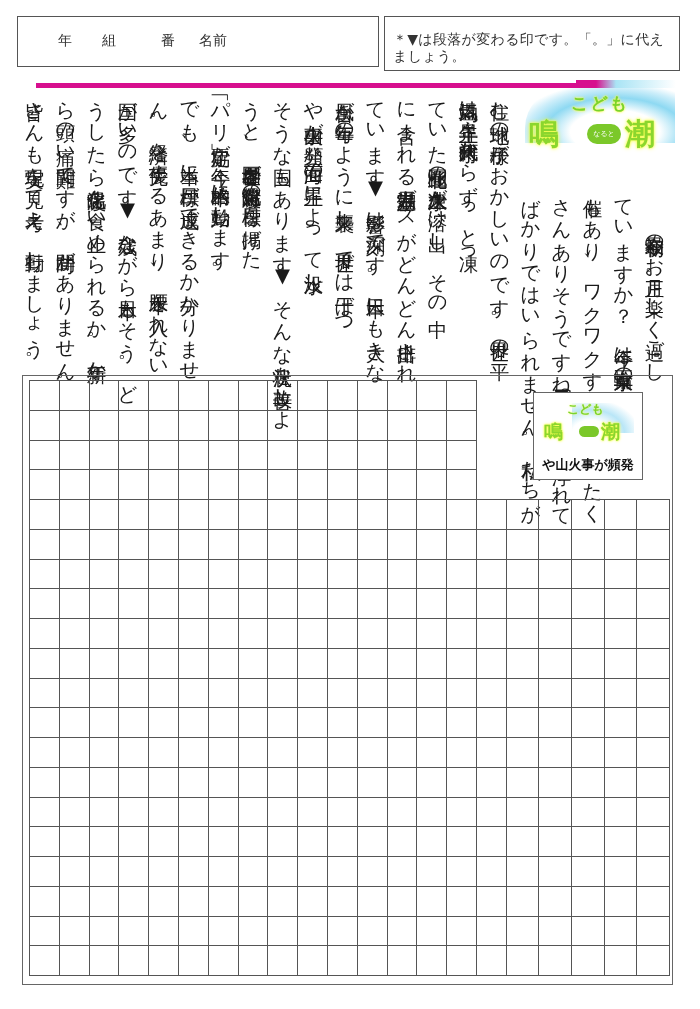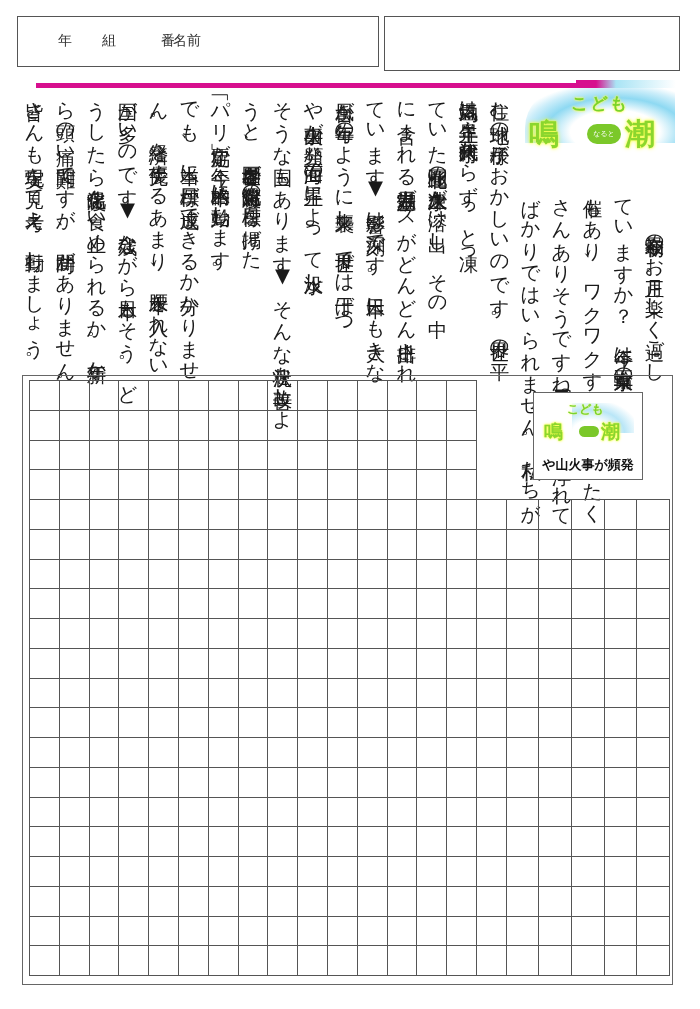--- a/index.html
+++ b/index.html
@@ -60,24 +60,25 @@
   .lb-caption { position:absolute; left:0; width:100%; top:63px; text-align:center;
                 font-size:13px; font-weight:bold; color:#111; }
 </style>
 </head>
 <body>
 
 <div class="name-box">
   <span class="name-label" style="left:40px">年</span>
   <span class="name-label" style="left:84px">組</span>
   <span class="name-label" style="left:143px">番</span>
-  <span class="name-label" style="left:155px">名前</span>
+  <span class="name-label" style="left:181px">名前</span>
 </div>
 
 <div class="note-box">
+  <span class="note-line2">＊▼は段落が変わる印です。「。」に代えましょう。</span>
 </div>
 
 <div class="article">
   <div class="pink-bar"></div>
   <div class="pink-bar-end"></div>
 
   <div class="columns">
     <span class="col" style="padding-top:115px;height:167px;">　令和最初のお正月。楽しく過ごし</span>
     <span class="col" style="padding-top:97px;height:185px;">ていますか？　今年は東京五輪の開</span>
     <span class="col" style="padding-top:97px;height:185px;">催もあり、ワクワクすることがたく</span>

